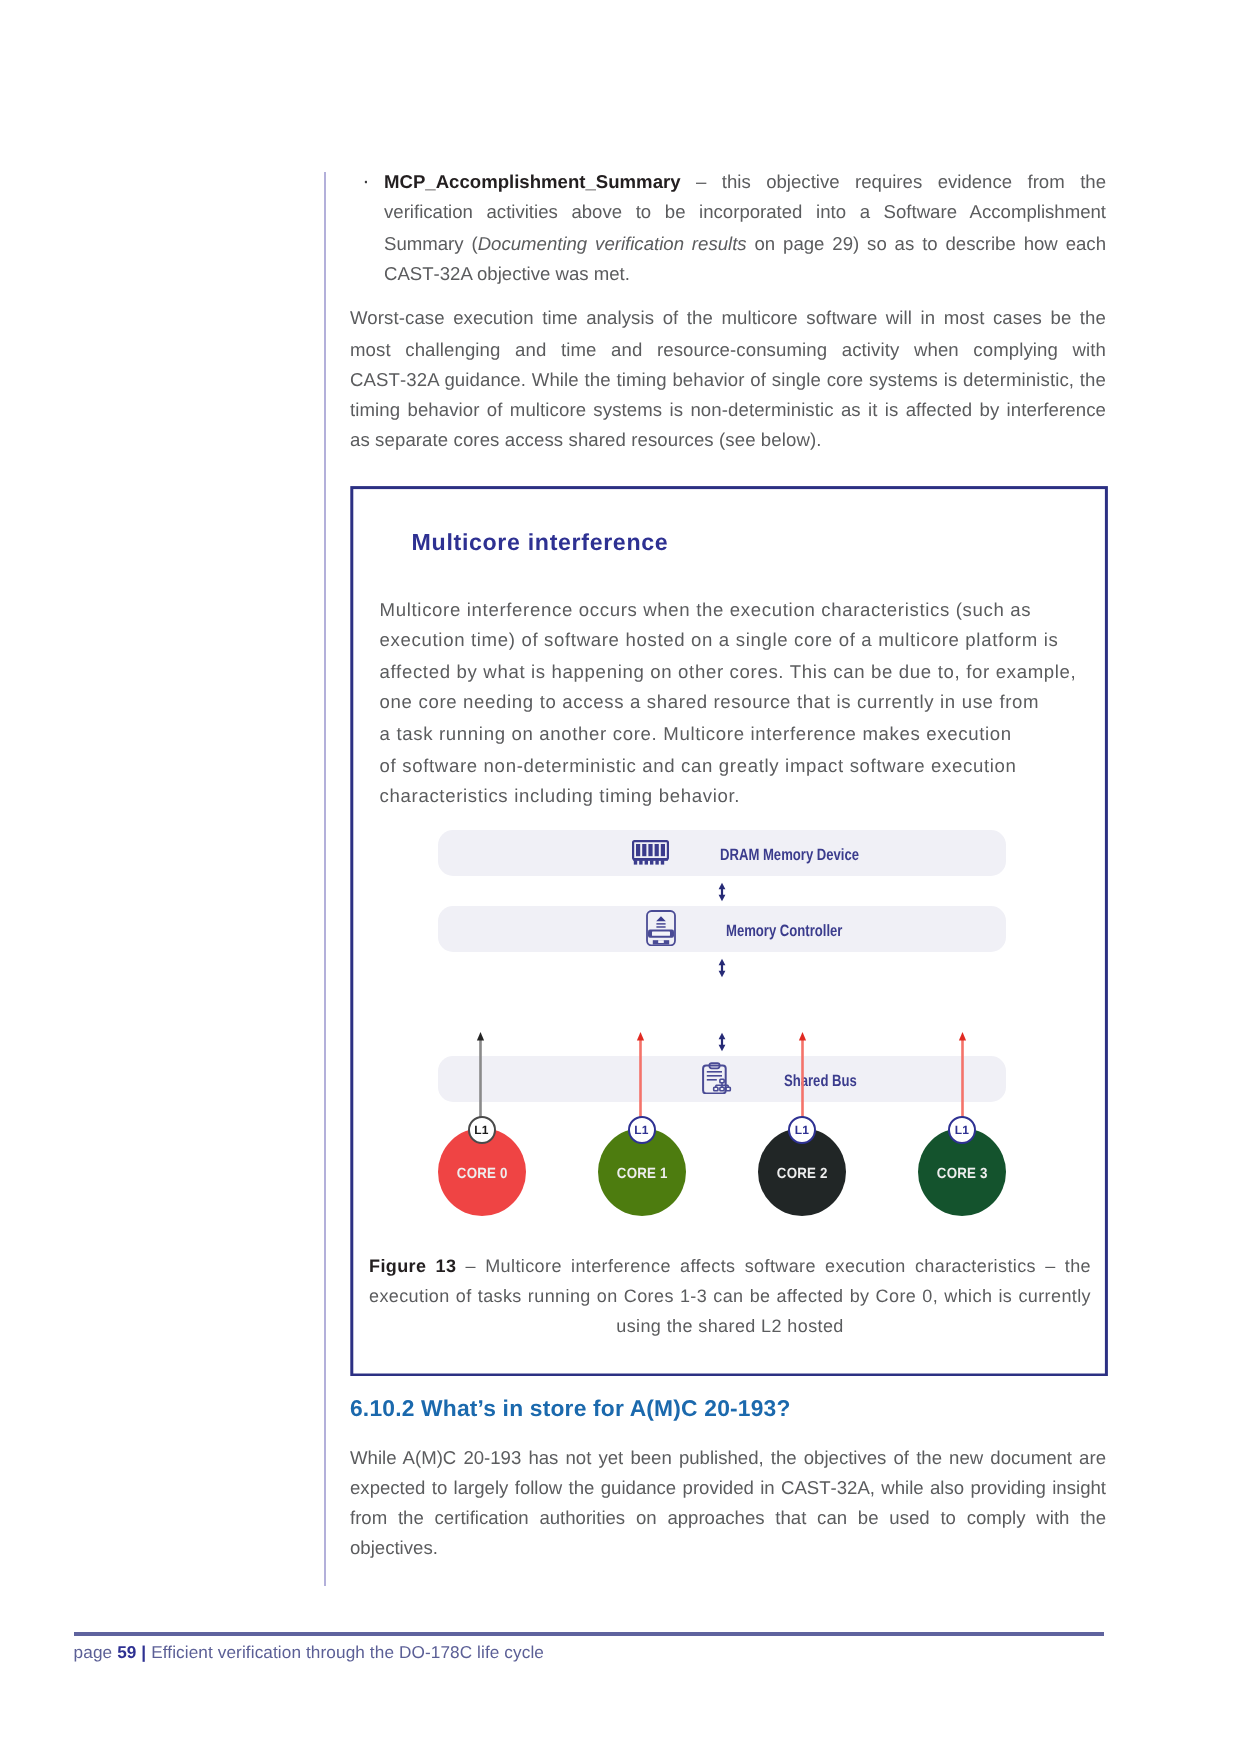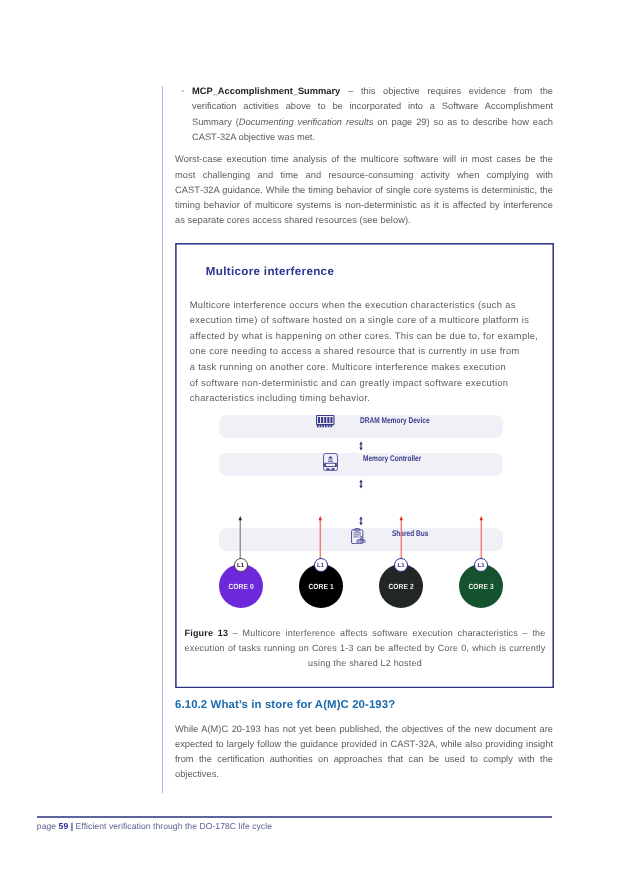--- a/index.html
+++ b/index.html
@@ -30,21 +30,21 @@
   .ib-title { position:absolute; left:189.8px; top:264.5px; font-size:11.6px; font-weight:bold; color:#2e3192; letter-spacing:0.33px;padding-left:16px;}
   .ib-body { position:absolute; left:189.8px; top:297.5px; width:360px;
      font-size:9.3px; line-height:15.62px; color:#5b5c5e; letter-spacing:0.33px; }
 
   .ibl { white-space:nowrap; }
 
   
   .diagram { position:absolute; left:175px; top:243px; width:378px; height:444px; }
   .layer { position:absolute; left:44px; width:284.3px; height:23.0px; border-radius:7.5px;
            background:#f0f0f6; }
-  .lgrp { position:absolute; top:0; bottom:0; display:flex; align-items:flex-start;gap:11px; }
+  .lgrp { position:absolute; top:0; bottom:0; display:flex; align-items:center;gap:11px; }
   .lgrp .lbl { font-size:8.2px; font-weight:bold; color:#3b3c8d; letter-spacing:0px; white-space:nowrap; display:inline-block; transform:scaleX(0.80) translateY(0.9px); transform-origin:left center; }
   .lgrp .ico { display:block; flex:0 0 auto; }
   .dbl-arrow { position:absolute; }
   .core { position:absolute; width:44px; height:44px; border-radius:50%; background:#212626;
           display:flex; align-items:center; justify-content:center; }
   .core .clbl { font-size:7.4px; font-weight:bold; color:#eeeeee; letter-spacing:0.12px; display:inline-block; transform:scaleX(0.90); }
   .l1 { position:absolute; width:14.2px; height:14.2px; border-radius:50%; background:#fff;
         display:flex; align-items:center; justify-content:center; }
   .l1 .l1t { font-size:6.0px; font-weight:bold; letter-spacing:0.1px; line-height:1; position:relative; top:0.6px; }
   .corelink { position:absolute; width:1px; }
@@ -158,31 +158,31 @@
     </svg>
     <svg class="dbl-arrow" style="left:183.4px; top:273.2px;" width="6" height="10" viewBox="0 0 6 10">
       <path d="M3 0.4 L4.7 3.6 H1.3 Z" fill="#262a76"></path>
       <path d="M3 9.6 L1.3 6.4 H4.7 Z" fill="#262a76"></path>
       <rect x="2.45" y="3.3" width="1.1" height="3.4" fill="#262a76"></rect>
     </svg>
     <svg class="corelink" style="left:62.45px; top:273.4px; width:6.5px; height:50px;" viewBox="0 0 6.5 50">
       <rect x="2.6" y="3.6" width="1.3" height="42.4" fill="#8a8a8a"></rect>
       <path d="M3.25 0 L5.05 4.2 H1.45 Z" fill="#242424"></path>
     </svg>
-    <div class="core" style="left: 43.7px; top: 321px; background: #6d28d9;">
+    <div class="core" style="left: 43.7px; top: 321px; background: #ef4444;">
       <span class="clbl">CORE 0</span>
     </div>
     <div class="l1" style="left: 58.6px; top: 315px; border-width: 0.9px; border-style: solid; border-color: rgb(74, 74, 74);">
       <span class="l1t" style="color: rgb(26, 26, 26);">L1</span>
     </div>
     <svg class="corelink" style="left:142.45px; top:273.4px; width:6.5px; height:50px;" viewBox="0 0 6.5 50">
       <rect x="2.6" y="3.6" width="1.3" height="42.4" fill="#f4736a"></rect>
       <path d="M3.25 0 L5.05 4.2 H1.45 Z" fill="#e02a22"></path>
     </svg>
-    <div class="core" style="left: 123.7px; top: 321px; background: #000000;">
+    <div class="core" style="left: 123.7px; top: 321px; background: #4d7c0f;">
       <span class="clbl">CORE 1</span>
     </div>
     <div class="l1" style="left: 138.6px; top: 315px; border-width: 1.1px; border-style: solid; border-color: rgb(46, 49, 146);">
       <span class="l1t" style="color: rgb(46, 49, 146);">L1</span>
     </div>
     <svg class="corelink" style="left:222.75px; top:273.4px; width:6.5px; height:50px;" viewBox="0 0 6.5 50">
       <rect x="2.6" y="3.6" width="1.3" height="42.4" fill="#f4736a"></rect>
       <path d="M3.25 0 L5.05 4.2 H1.45 Z" fill="#e02a22"></path>
     </svg>
     <div class="core" style="left: 204px; top: 321px; background: rgb(33, 38, 38);">

